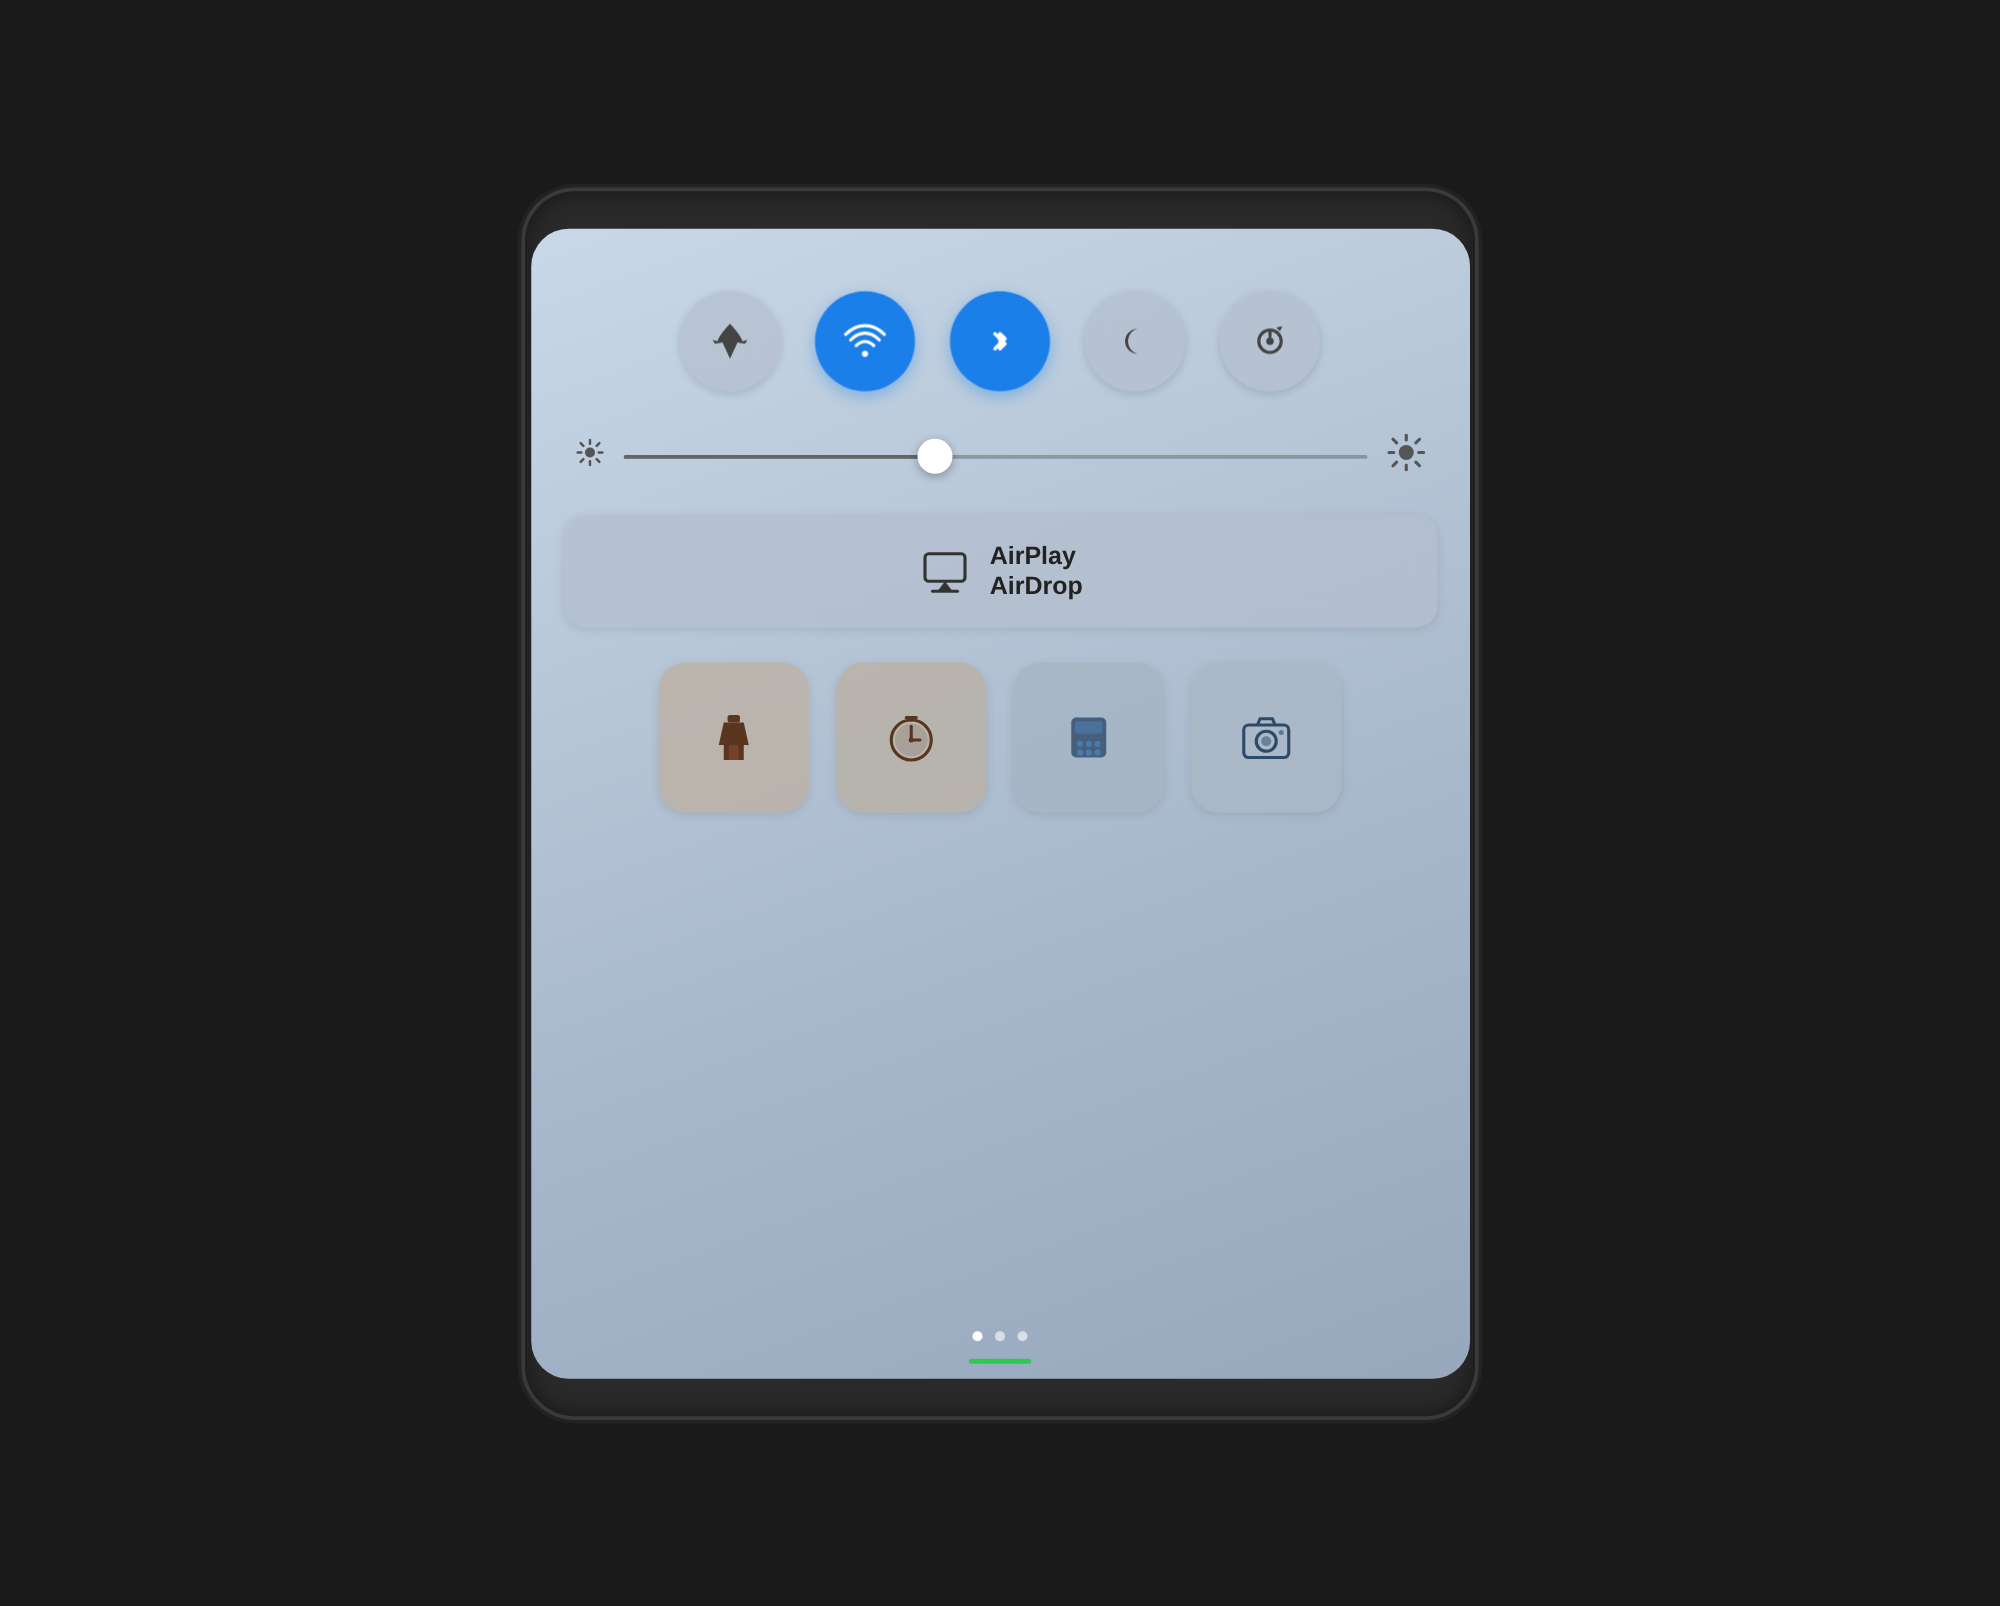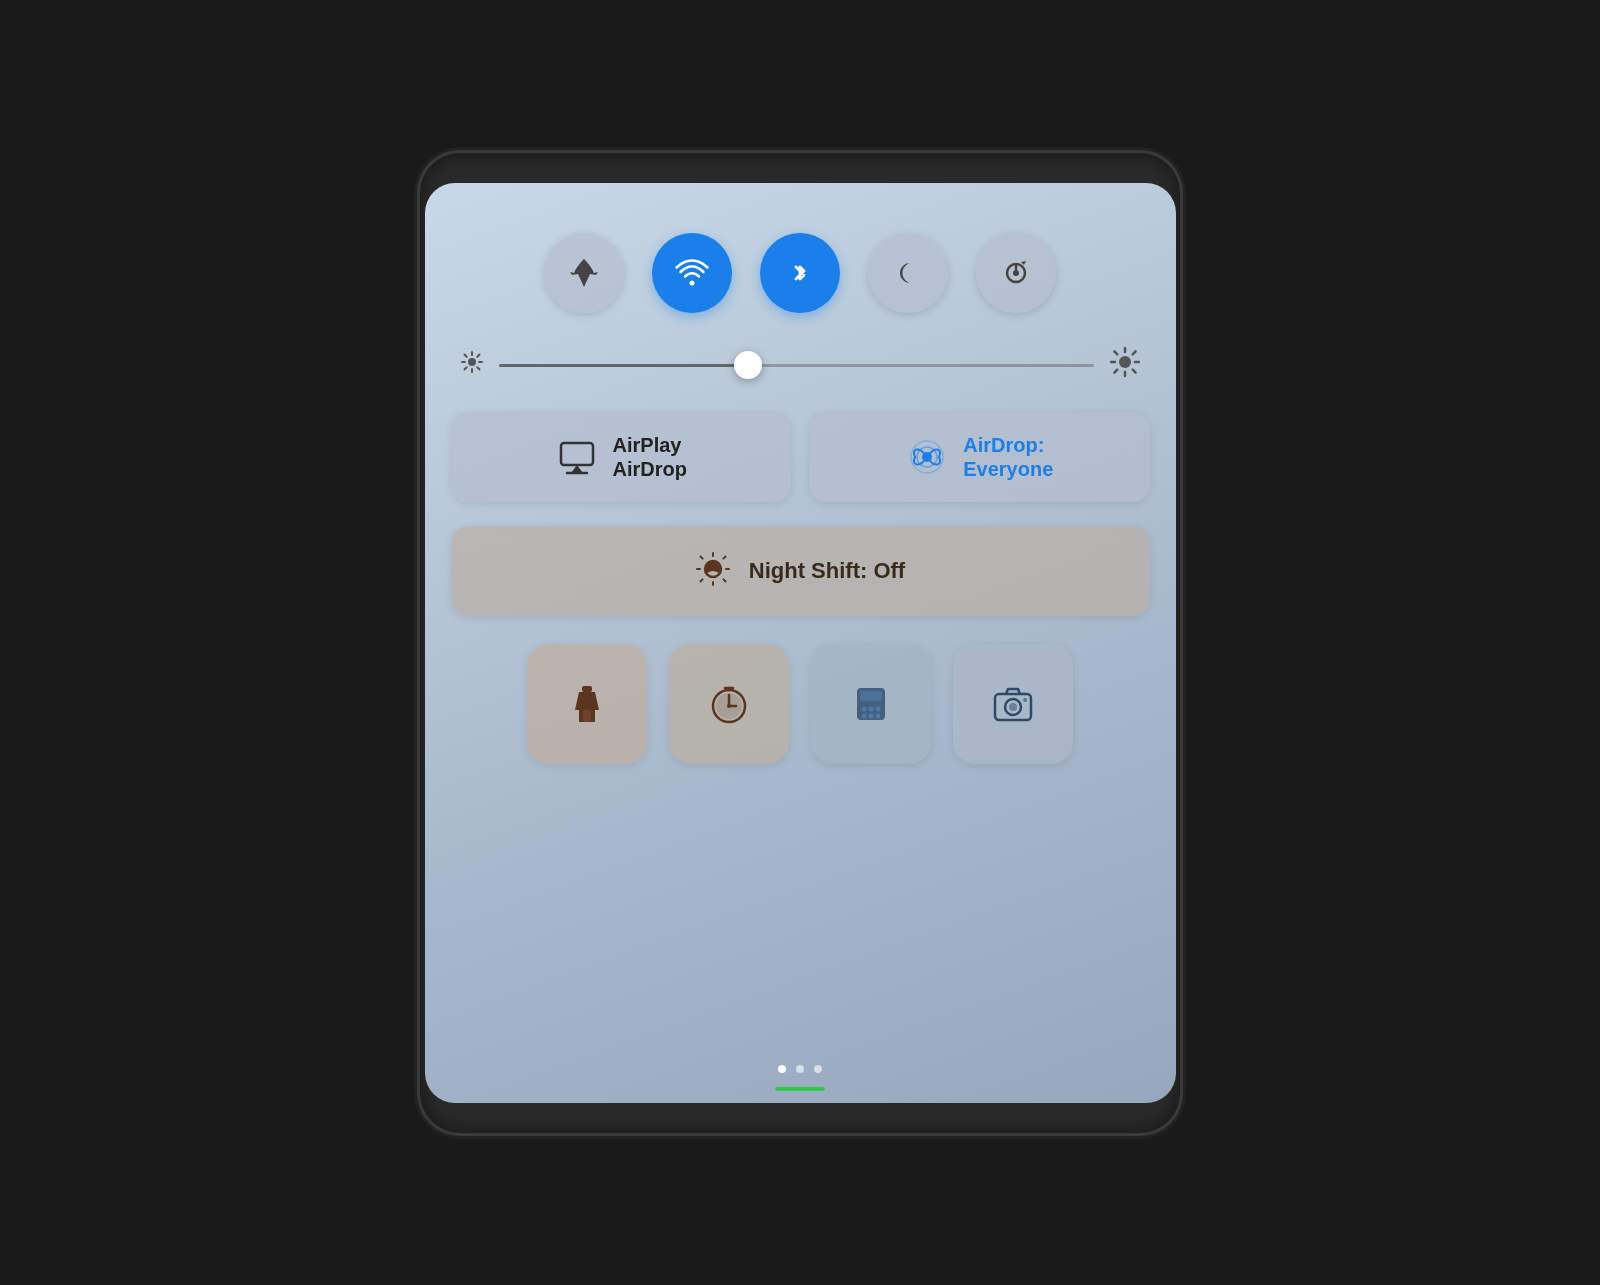--- a/index.html
+++ b/index.html
@@ -345,56 +345,22 @@
               <path d="M14 36 L20 28 L26 36 Z" fill="#333"></path>
               <line x1="10" y1="36" x2="30" y2="36" stroke="#333" stroke-width="2.5" stroke-linecap="round"></line>
             </svg>
           </div>
           <div class="action-btn-text">
             <div>AirPlay</div>
             <div>AirDrop</div>
           </div>
         </div>
 
-        <div class="action-btn airdrop">
-          <div class="action-btn-icon">
-            <svg width="44" height="44" viewBox="0 0 44 44" fill="none">
-              <circle cx="22" cy="22" r="5" fill="#1a7fe8"></circle>
-              <path d="M22 22 C14 10, 6 14, 10 22" stroke="#1a7fe8" stroke-width="2" fill="none" stroke-linecap="round"></path>
-              <path d="M22 22 C30 10, 38 14, 34 22" stroke="#1a7fe8" stroke-width="2" fill="none" stroke-linecap="round"></path>
-              <path d="M22 22 C14 34, 6 30, 10 22" stroke="#1a7fe8" stroke-width="2" fill="none" stroke-linecap="round"></path>
-              <path d="M22 22 C30 34, 38 30, 34 22" stroke="#1a7fe8" stroke-width="2" fill="none" stroke-linecap="round"></path>
-              <circle cx="22" cy="22" r="10" stroke="#1a7fe8" stroke-width="1.5" fill="none" opacity="0.5"></circle>
-              <circle cx="22" cy="22" r="16" stroke="#1a7fe8" stroke-width="1.5" fill="none" opacity="0.3"></circle>
-            </svg>
-          </div>
-          <div class="action-btn-text" style="color:#1a7fe8;">
-            <div>AirDrop:</div>
-            <div>Everyone</div>
-          </div>
-        </div>
       </div>
 
-      <div class="night-shift-btn">
-        <div>
-          <svg width="36" height="36" viewBox="0 0 36 36" fill="none">
-            <circle cx="18" cy="18" r="8" fill="none" stroke="#5a3520" stroke-width="2.5"></circle>
-            <path d="M18 10C13.6 11.2 10.5 15.2 10.5 20 C10.5 21 10.7 21.9 11 22.8 C13.5 21 16.9 20 18 20 C19.1 20 22.5 21 25 22.8 C25.3 21.9 25.5 21 25.5 20 C25.5 15.2 22.4 11.2 18 10Z" fill="#5a3520"></path>
-            <line x1="18" y1="2" x2="18" y2="5" stroke="#5a3520" stroke-width="2" stroke-linecap="round"></line>
-            <line x1="18" y1="31" x2="18" y2="34" stroke="#5a3520" stroke-width="2" stroke-linecap="round"></line>
-            <line x1="2" y1="18" x2="5" y2="18" stroke="#5a3520" stroke-width="2" stroke-linecap="round"></line>
-            <line x1="31" y1="18" x2="34" y2="18" stroke="#5a3520" stroke-width="2" stroke-linecap="round"></line>
-            <line x1="5.5" y1="5.5" x2="7.6" y2="7.6" stroke="#5a3520" stroke-width="2" stroke-linecap="round"></line>
-            <line x1="28.4" y1="28.4" x2="30.5" y2="30.5" stroke="#5a3520" stroke-width="2" stroke-linecap="round"></line>
-            <line x1="30.5" y1="5.5" x2="28.4" y2="7.6" stroke="#5a3520" stroke-width="2" stroke-linecap="round"></line>
-            <line x1="7.6" y1="28.4" x2="5.5" y2="30.5" stroke="#5a3520" stroke-width="2" stroke-linecap="round"></line>
-          </svg>
-        </div>
-        <div class="night-shift-btn-text">Night Shift: Off</div>
-      </div>
 
       <div class="app-icons-row">
 
         <div class="app-icon-btn flashlight">
           <svg width="44" height="44" viewBox="0 0 44 44" fill="none">
             <rect x="17" y="4" width="10" height="6" rx="2" fill="#5a3520"></rect>
             <path d="M14 10 L10 28 L14 28 L14 40 L30 40 L30 28 L34 28 L30 10 Z" fill="#5a3520" rx="2"></path>
             <rect x="18" y="28" width="8" height="12" rx="2" fill="#7a4530" opacity="0.8"></rect>
           </svg>
         </div>

